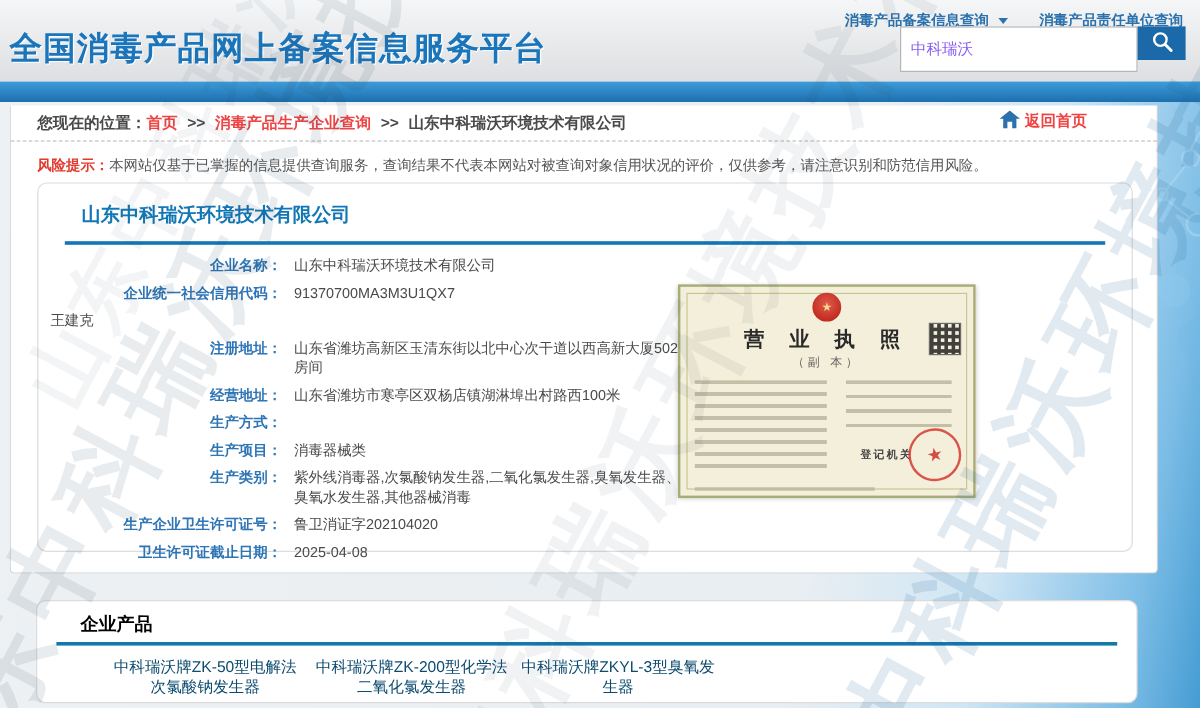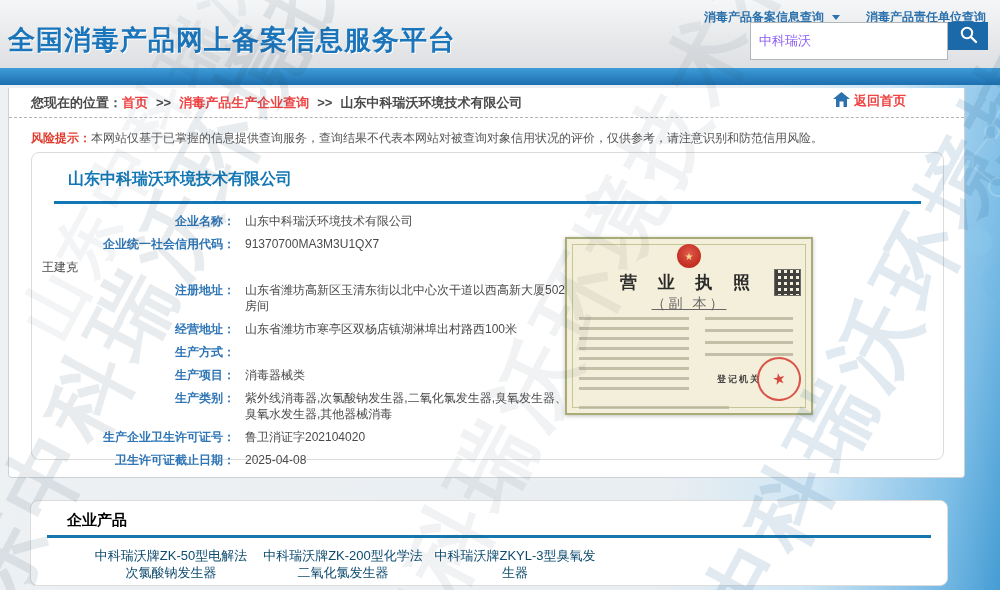--- a/index.html
+++ b/index.html
@@ -55,21 +55,21 @@
   
   .license { position:absolute; left:533px; top:84px; width:248px; height:178px;
     background:#f4efda; border:2px solid #a8ad78; box-shadow:0 1px 4px rgba(0,0,0,.25); }
   .license-inner { position:absolute; left:5px; top:5px; right:5px; bottom:5px; border:1px solid #c4c795; }
   .emblem { position:absolute; left:50%; top:5px; margin-left:-12px; width:24px; height:24px;
     border-radius:50%; background:radial-gradient(circle at 50% 40%,#e05a4e 0%,#c22d20 70%);
     display:flex; align-items:center; justify-content:center; color:#f6d98a; font-size:10px; }
   .lic-title { position:absolute; left:0; top:32px; width:100%; text-align:center;
     font-size:17px; font-weight:bold; color:#2a2a2a; letter-spacing:8px; }
   .lic-sub { position:absolute; left:0; top:56px; width:100%; text-align:center;
-    font-size:14px; color:#666; letter-spacing:3px;text-decoration:underline; }
+    font-size:10px; color:#666; letter-spacing:3px; }
   .qr { position:absolute; right:10px; top:30px; width:27px; height:27px; background:
       linear-gradient(90deg,#222 0 3px,transparent 3px 6px),
       linear-gradient(0deg,#222 0 3px,transparent 3px 6px);
     background-size:6px 6px; border:1px solid #555; opacity:.85; }
   .lic-lines-left { position:absolute; left:12px; top:78px; width:110px; height:78px;
     background:repeating-linear-gradient(180deg,#b7b29a 0 3px,transparent 3px 10px); opacity:.8; }
   .lic-lines-right { position:absolute; left:138px; top:78px; width:88px; height:42px;
     background:repeating-linear-gradient(180deg,#b7b29a 0 3px,transparent 3px 12px); opacity:.8; }
   .lic-issuer { position:absolute; left:150px; top:134px; font-size:9px; font-weight:bold;
     color:#444; letter-spacing:2px; }

